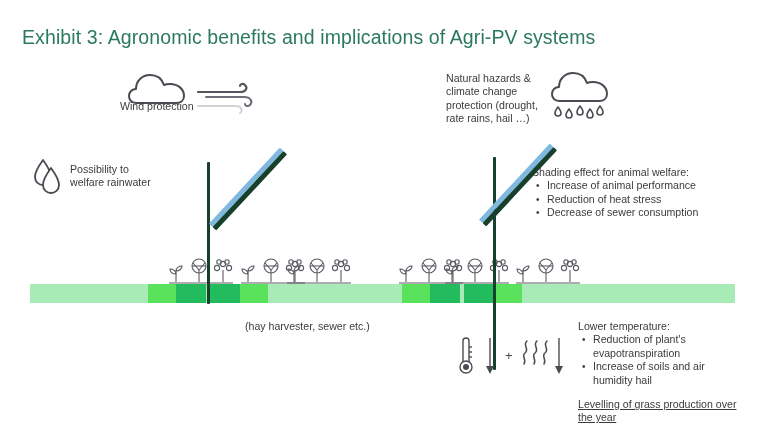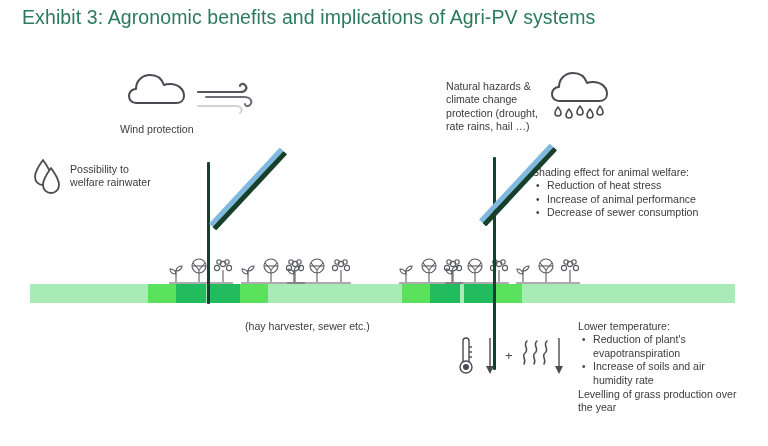--- a/index.html
+++ b/index.html
@@ -6,21 +6,21 @@
   body{
     width:768px;height:446px;background:#ffffff;overflow:hidden;position:relative;
     font-family:"Liberation Sans","DejaVu Sans",sans-serif;
     color:#3a3a3f;
   }
   #stage{position:absolute;inset:0;}
   .abs{position:absolute;}
 
   
   #title{
-    left:22px;top:6px;
+    left:22px;top:26px;
     font-size:19.5px;letter-spacing:.1px;
     color:#2c7a5e;white-space:nowrap;
   }
 
   
   .txt{font-size:10.6px;line-height:13.4px;color:#3b3b40;}
   ul.bul{margin:0;padding:0 0 0 15px;list-style:none;}
   ul.bul li{position:relative;line-height:13.4px;}
   ul.bul li:before{
     content:"\2022";position:absolute;left:-11px;top:0;font-size:10px;color:#3b3b40;
@@ -66,34 +66,34 @@
   </div>
 
   <div class="ico" style="left:196px;top:80px;">
     <svg width="62" height="36" viewBox="0 0 62 36">
       <path d="M2,12 H44 C50,12 52,8 49,5 C47,3 44,4 44,6" fill="none" stroke="#55555e" stroke-width="2.2" stroke-linecap="round"></path>
       <path d="M10,17 H48 C55,17 57,22 54,25 C52,27 49,26 49,24" fill="none" stroke="#6e6e78" stroke-width="2" stroke-linecap="round"></path>
       <path d="M2,26 H40 C46,26 47,31 44,33" fill="none" stroke="#d2d2d8" stroke-width="2" stroke-linecap="round"></path>
     </svg>
   </div>
 
-  <div class="abs txt" style="left:120px;top:123px;">Wind protection</div>
+  <div class="abs txt" style="left:120px;top:100px;">Wind protection</div>
 
   <div class="ico" style="left:32px;top:158px;">
     <svg width="32" height="36" viewBox="0 0 32 36">
       <path d="M11,2 C11,2 3,13 3,19 C3,24 7,27 11,27 C15,27 19,24 19,19 C19,13 11,2 11,2 Z" fill="none" stroke="#4a4a52" stroke-width="1.8" stroke-linejoin="round"></path>
       <path d="M19,10 C19,10 11,21 11,27 C11,32 15,35 19,35 C23,35 27,32 27,27 C27,21 19,10 19,10 Z" fill="#ffffff" stroke="#4a4a52" stroke-width="1.8" stroke-linejoin="round"></path>
     </svg>
   </div>
   <div class="abs txt" style="left:70px;top:163px;width:120px;">
     <div>Possibility to</div>
     <div>welfare rainwater</div>
   </div>
 
-  <div class="abs txt" style="left:446px;top:80px;width:112px;">
+  <div class="abs txt" style="left:446px;top:72px;width:112px;">
     <div>Natural hazards &amp;</div>
     <div>climate change</div>
     <div>protection (drought,</div>
     <div>rate rains, hail …)</div>
   </div>
 
   <div class="ico" style="left:550px;top:70px;">
     <svg width="62" height="52" viewBox="0 0 62 52">
       <path d="M9,31 C4,31 2,27 2,24 C2,20 5,17 9,17 C9,9 15,3 23,3 C30,3 35,7 37,13 C39,12 41,12 43,12 C51,12 57,17 57,24 C57,28 54,31 49,31 Z" fill="none" stroke="#4a4a52" stroke-width="2" stroke-linejoin="round"></path>
       <g fill="none" stroke="#4a4a52" stroke-width="1.6" stroke-linejoin="round">
@@ -102,22 +102,22 @@
         <path d="M30,36 C30,36 27,40 27,42 C27,44 28,45 30,45 C32,45 33,44 33,42 C33,40 30,36 30,36 Z"></path>
         <path d="M40,39 C40,39 37,43 37,45 C37,47 38,48 40,48 C42,48 43,47 43,45 C43,43 40,39 40,39 Z"></path>
         <path d="M50,36 C50,36 47,40 47,42 C47,44 48,45 50,45 C52,45 53,44 53,42 C53,40 50,36 50,36 Z"></path>
       </g>
     </svg>
   </div>
 
   <div class="abs txt" style="left:532px;top:166px;width:205px;">
     <div>Shading effect for animal welfare:</div>
     <ul class="bul">
+      <li>Increase of animal performance</li>
       <li>Reduction of heat stress</li>
-      <li>Increase of animal performance</li>
       <li>Decrease of sewer consumption</li>
     </ul>
   </div>
 
   <div class="abs" id="band">
     <div class="patch p-mid" style="left:118px;width:28px;"></div>
     <div class="patch p-dark" style="left:146px;width:30px;"></div>
     <div class="patch p-dark" style="left:180px;width:30px;"></div>
     <div class="patch p-mid" style="left:210px;width:28px;"></div>
     <div class="patch p-mid" style="left:372px;width:28px;"></div>
@@ -312,18 +312,18 @@
     <svg width="12" height="38" viewBox="0 0 12 38">
       <path d="M6,0 V32" stroke="#4a4a52" stroke-width="1.4" fill="none"></path>
       <path d="M2,28 L6,36 L10,28 Z" fill="#4a4a52"></path>
     </svg>
   </div>
 
   <div class="abs txt" style="left:578px;top:320px;width:160px;">
     <div>Lower temperature:</div>
     <ul class="bul">
       <li>Reduction of plant's evapotranspiration</li>
-      <li>Increase of soils and air humidity rate</li>
+      <li>Increase of soils and air humidity hail</li>
     </ul>
-    <div class="bold" style="margin-top:1px;">Levelling of grass production over the year</div>
+    <div class="bold" style="margin-top:11px;text-decoration:underline;">Levelling of grass production over the year</div>
   </div>
 
 </div>
 
 </body></html>

